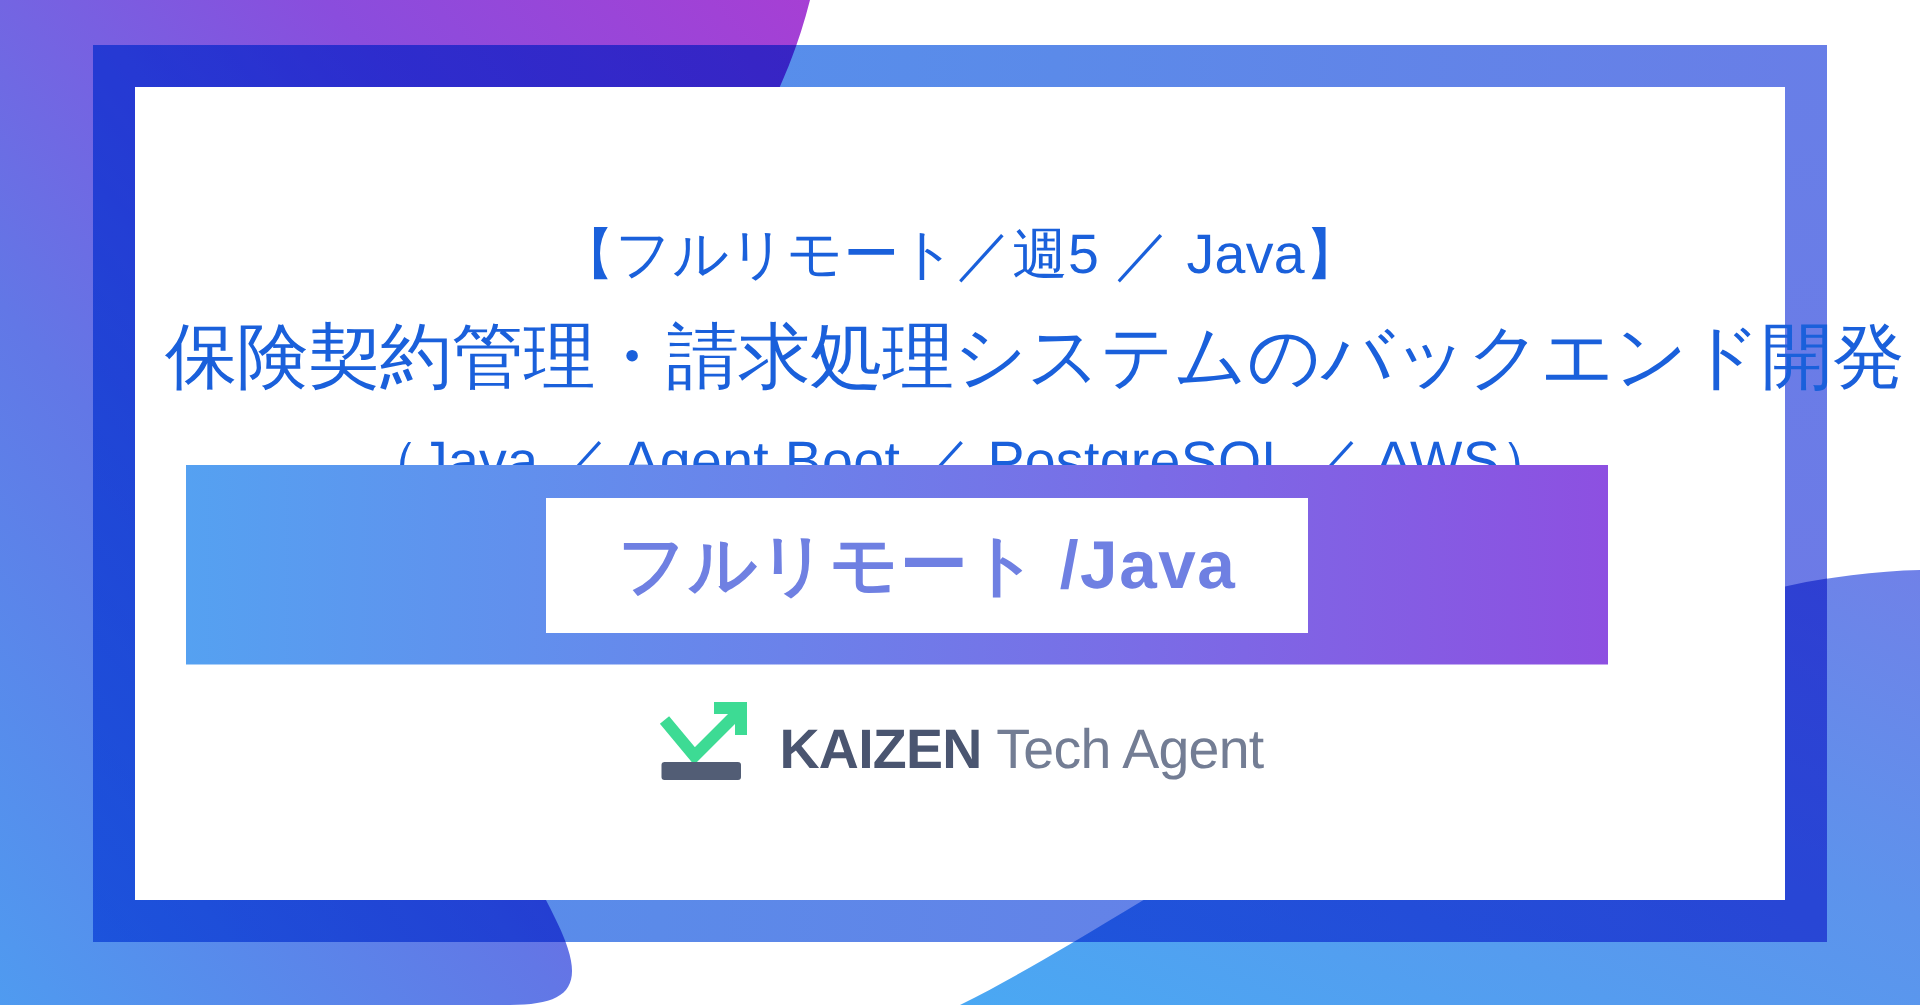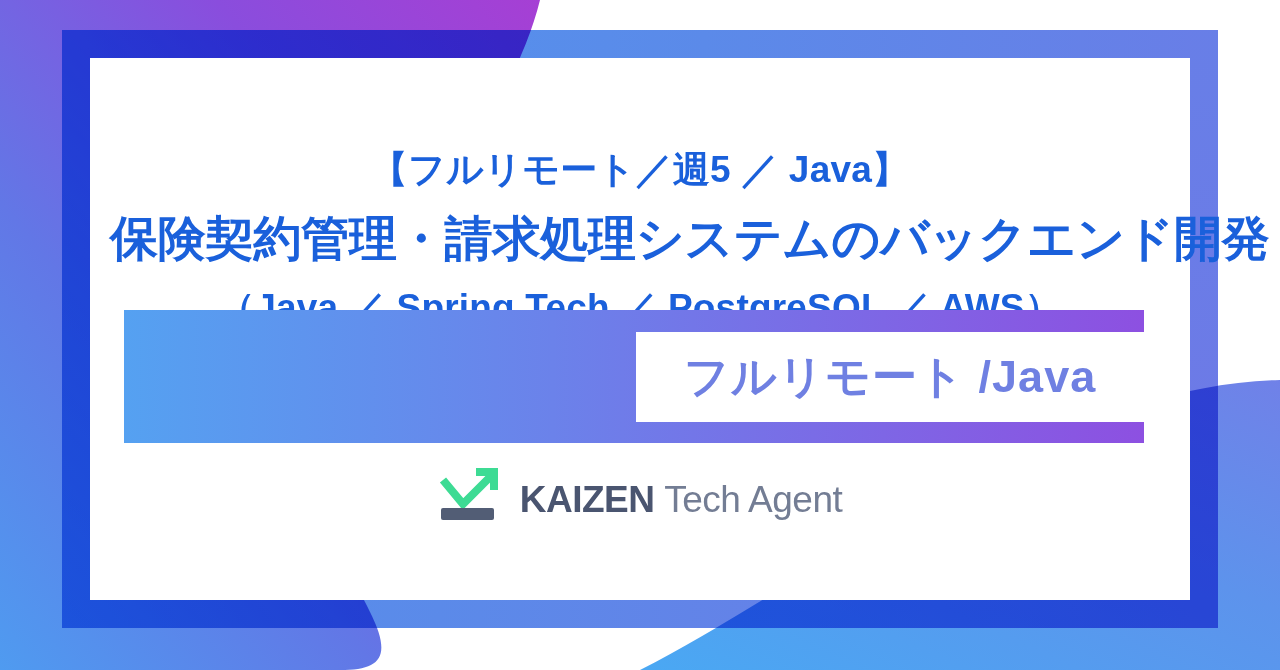--- a/index.html
+++ b/index.html
@@ -79,21 +79,21 @@
     flex-direction: column;
     align-items: center;
   }
 
   .headline {
     margin: 0;
     padding: 0;
     width: 1060px;
     text-align: center;
     color: #1a60db;
-    font-weight: 700;
+    font-weight: 400;
     font-size: 37px;
     line-height: 1.62;
     letter-spacing: 0.2px;
     margin-top: 82px;
   }
   .headline .line {
     display: block;
     white-space: nowrap;
   }
   .headline .line.l2 {
@@ -102,27 +102,28 @@
   }
   .headline .line.l3 {
     font-size: 37px;
   }
 
   
   .badge-bar {
     position: absolute;
     left: 124px;
     top: 310px;
-    width: 1020px;
+    width: 908px;
     height: 133px;
     background: linear-gradient(90deg, #55a1f1 0%, #6b82ea 42%, #8d50e1 100%);
     z-index: 5;
     display: flex;
     align-items: center;
-    justify-content: flex-end;
+    justify-content: center;
+    padding-left: 40px;
   }
   .badge-chip {
     background: #ffffff;
     width: 508px;
     height: 90px;
     display: flex;
     align-items: center;
     justify-content: center;
   }
   .badge-text {
@@ -220,21 +221,21 @@
       <path fill="url(#gradBotRight)" d="M1280,380 L1280,670 L640,670 C700,640 760,600 830,560
                C930,502 1040,440 1130,408 C1180,390 1235,381 1280,380 Z"></path>
     </g>
   </svg>
 
   <div class="content">
 
     <h1 class="headline">
       <span class="line l1">【フルリモート／週5 ／ Java】</span>
       <span class="line l2">保険契約管理・請求処理システムのバックエンド開発</span>
-      <span class="line l3">（Java ／ Spring Tech ／ PostgreSQL ／ AWS）</span>
+      <span class="line l3">（Java ／ Agent Boot ／ PostgreSQL ／ AWS）</span>
     </h1>
 
   </div>
 
   <div class="badge-bar">
     <div class="badge-chip">
       <span class="badge-text">フルリモート /Java</span>
     </div>
   </div>
 

